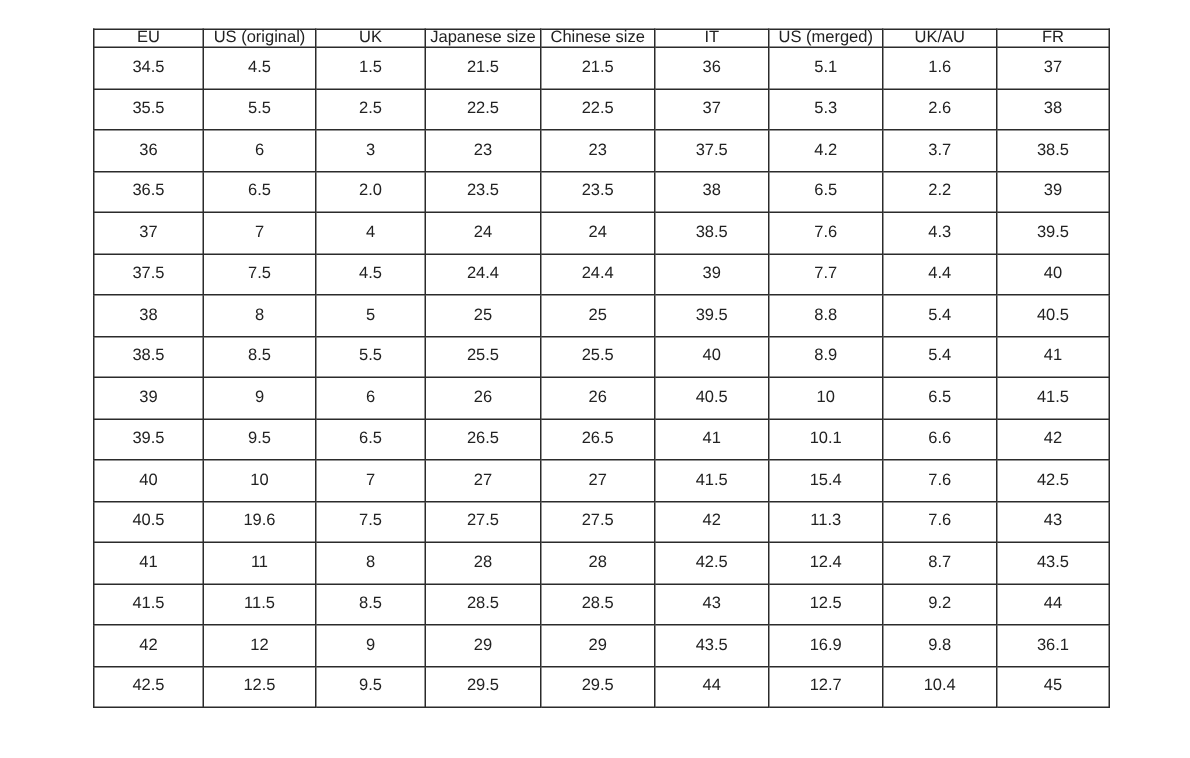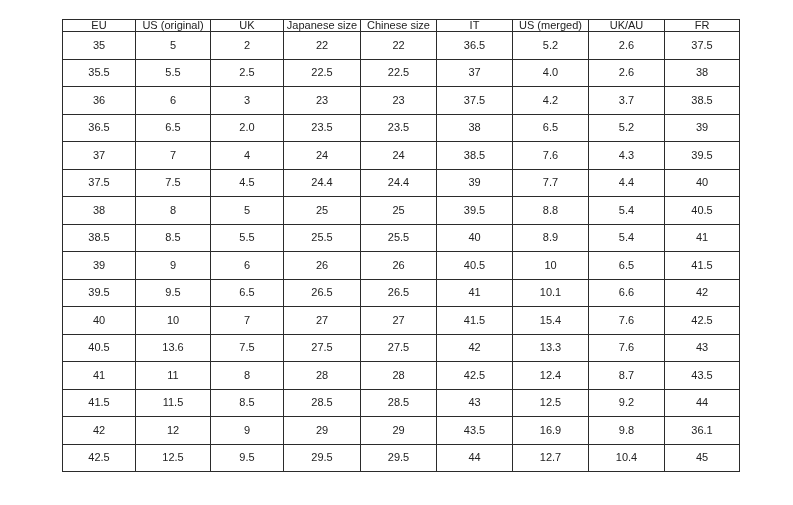--- a/index.html
+++ b/index.html
@@ -76,38 +76,38 @@
           <th>Japanese size</th>
           <th>Chinese size</th>
           <th>IT</th>
           <th>US (merged)</th>
           <th>UK/AU</th>
           <th>FR</th>
         </tr>
     </thead>
     <tbody id="table-body">
         <tr>
-          <td>35</td>
-          <td>5</td>
-          <td>2</td>
-          <td>22</td>
-          <td>22</td>
-          <td>36.5</td>
-          <td>5.2</td>
-          <td>2.6</td>
-          <td>37.5</td>
+          <td>34.5</td>
+          <td>4.5</td>
+          <td>1.5</td>
+          <td>21.5</td>
+          <td>21.5</td>
+          <td>36</td>
+          <td>5.1</td>
+          <td>1.6</td>
+          <td>37</td>
         </tr>
         <tr>
           <td>35.5</td>
           <td>5.5</td>
           <td>2.5</td>
           <td>22.5</td>
           <td>22.5</td>
           <td>37</td>
-          <td>4.0</td>
+          <td>5.3</td>
           <td>2.6</td>
           <td>38</td>
         </tr>
         <tr>
           <td>36</td>
           <td>6</td>
           <td>3</td>
           <td>23</td>
           <td>23</td>
           <td>37.5</td>
@@ -116,21 +116,21 @@
           <td>38.5</td>
         </tr>
         <tr>
           <td>36.5</td>
           <td>6.5</td>
           <td>2.0</td>
           <td>23.5</td>
           <td>23.5</td>
           <td>38</td>
           <td>6.5</td>
-          <td>5.2</td>
+          <td>2.2</td>
           <td>39</td>
         </tr>
         <tr>
           <td>37</td>
           <td>7</td>
           <td>4</td>
           <td>24</td>
           <td>24</td>
           <td>38.5</td>
           <td>7.6</td>
@@ -198,26 +198,26 @@
           <td>7</td>
           <td>27</td>
           <td>27</td>
           <td>41.5</td>
           <td>15.4</td>
           <td>7.6</td>
           <td>42.5</td>
         </tr>
         <tr>
           <td>40.5</td>
-          <td>13.6</td>
+          <td>19.6</td>
           <td>7.5</td>
           <td>27.5</td>
           <td>27.5</td>
           <td>42</td>
-          <td>13.3</td>
+          <td>11.3</td>
           <td>7.6</td>
           <td>43</td>
         </tr>
         <tr>
           <td>41</td>
           <td>11</td>
           <td>8</td>
           <td>28</td>
           <td>28</td>
           <td>42.5</td>

